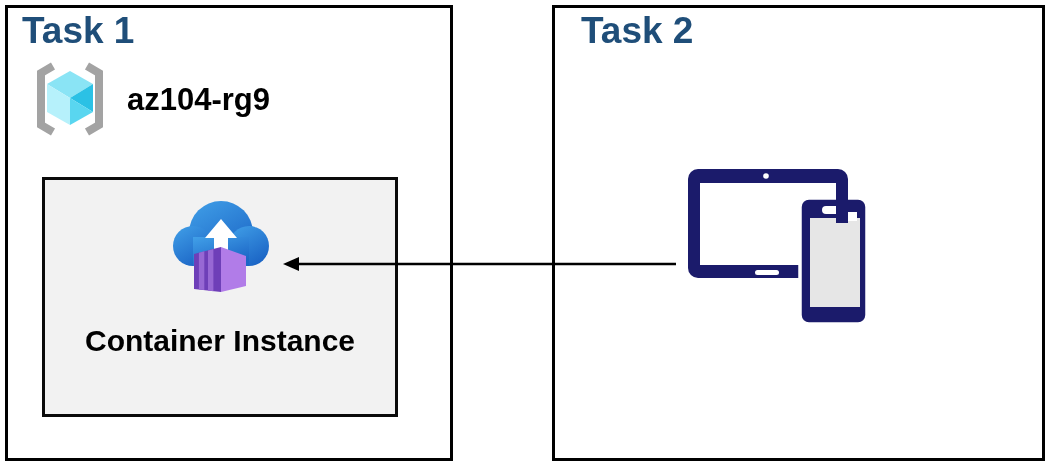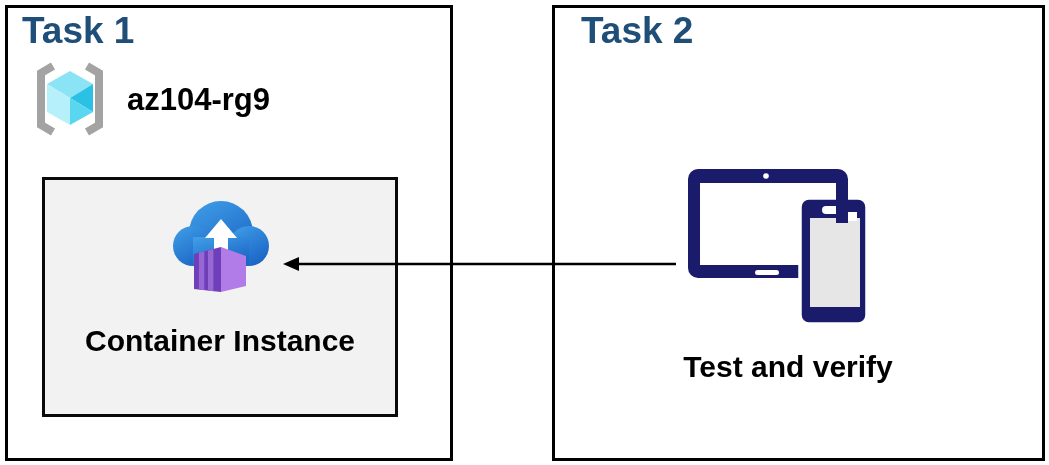--- a/index.html
+++ b/index.html
@@ -130,20 +130,19 @@
       <rect x="75" y="108" width="24" height="5" rx="2.5" fill="#ffffff"></rect>
     </g>
     <g>
       <rect x="120" y="36" width="67" height="126" rx="9" fill="#1B1B6B" stroke="#ffffff" stroke-width="3.5"></rect>
       <rect x="130" y="56" width="50" height="89" fill="#E6E6E6"></rect>
       <rect x="142" y="44" width="18" height="8" rx="4" fill="#ffffff"></rect>
       <rect x="156" y="34" width="12" height="27" fill="#1B1B6B"></rect>
       <rect x="168" y="50" width="9" height="9" fill="#ffffff"></rect>
     </g>
   </svg>
-  <div class="verify-label">Test and verify</div>
 
   <svg class="arrow-overlay" viewBox="0 0 1049 465" aria-hidden="true">
     <line x1="676" y1="264" x2="297" y2="264" stroke="#000000" stroke-width="2.5"></line>
     <polygon points="283,264 299,257 299,271" fill="#000000"></polygon>
   </svg>
 
 </div>
 
 </body></html>

